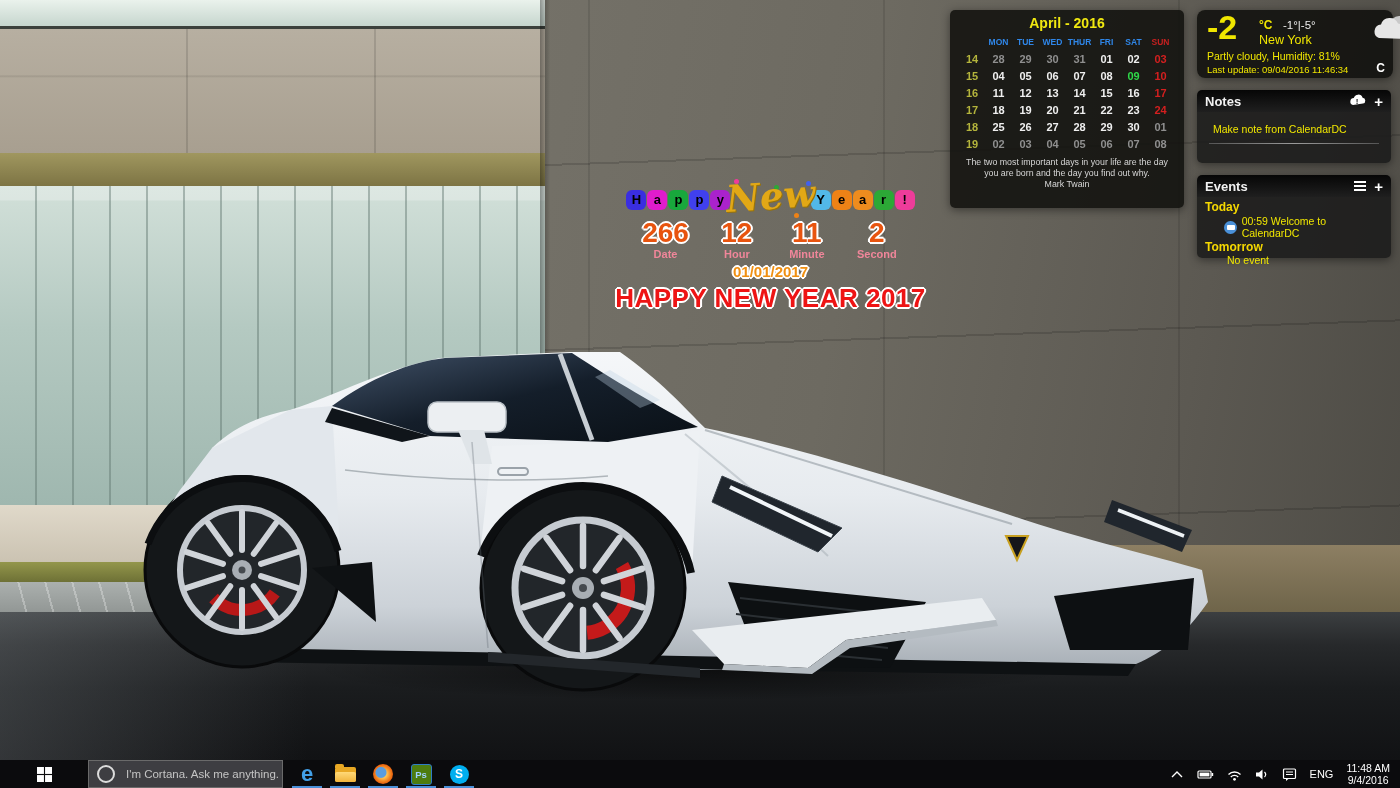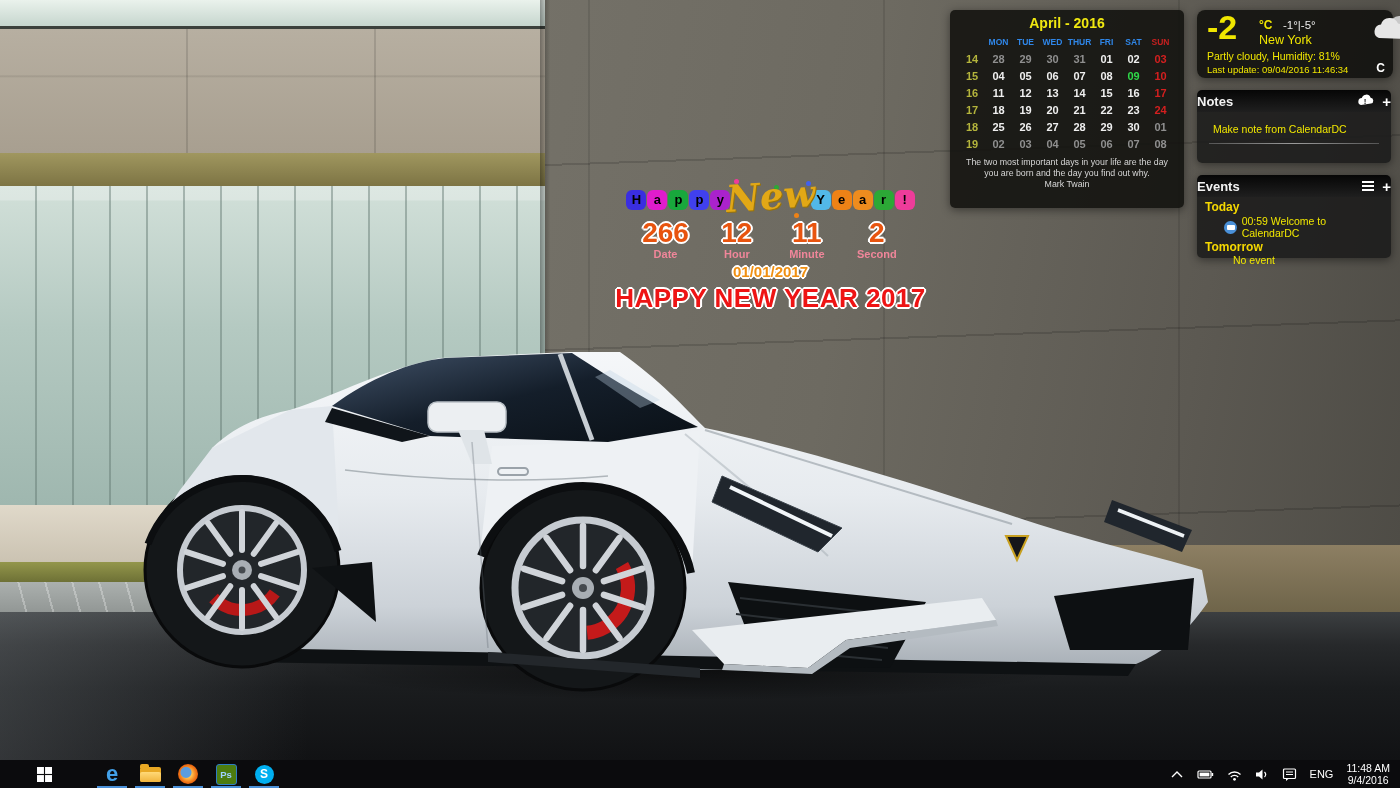--- a/index.html
+++ b/index.html
@@ -87,41 +87,41 @@
   .w-temp{left:10px;top:-2px;font-size:34px;font-weight:bold;color:#f0e600;}
   .w-unit{left:62px;top:8px;font-size:12px;font-weight:bold;color:#f0e600;}
   .w-hilo{left:86px;top:9px;font-size:11.5px;color:#ececec;}
   .w-city{left:62px;top:23px;font-size:12.5px;color:#f0e600;}
   .w-cond{left:10px;top:40px;font-size:10.5px;color:#f0e600;}
   .w-upd{left:10px;top:54px;font-size:9.5px;color:#f0e600;}
   .w-icon{right:24px;top:4px;}
   .w-c{right:8px;bottom:3px;font-size:12px;font-weight:bold;color:#fff;}
 
   .panel-head{height:22px;border-radius:5px 5px 0 0;background:linear-gradient(#060606,#1f1f1f);
-    display:flex;align-items:center;padding:0 0;}
+    display:flex;align-items:center;padding:0 8px;}
   .panel-title{font-size:13px;font-weight:bold;color:#f2f2f2;flex:1;}
   .panel-head .hicon{margin-left:8px;color:#fff;}
   .plus{font-size:15px;font-weight:bold;line-height:15px;color:#fff;}
   .menu-icon span{display:block;width:12px;height:2px;background:#fff;margin:2px 0;}
   .panel-body{background:rgba(26,26,26,.86);border-radius:0 0 5px 5px;position:relative;}
 
   .notes{left:1197px;top:90px;width:194px;height:73px;}
   .notes .panel-body{height:51px;}
   .note-text{position:absolute;left:16px;top:11px;font-size:10.5px;color:#f0e600;}
   .note-line{position:absolute;left:12px;right:12px;top:31px;height:1px;
     background:linear-gradient(90deg,#555,#9a9a9a,#555);}
 
   .events{left:1197px;top:175px;width:194px;height:83px;}
   .events .panel-body{height:61px;padding:3px 8px;box-sizing:border-box;}
   .ev-sec{font-size:12px;font-weight:bold;color:#f5d800;}
   .ev-row{display:flex;align-items:center;margin:1px 0 1px 4px;padding-left:15px;}
   .ev-ico{width:13px;height:13px;border-radius:50%;background:#4a90d8;position:relative;margin-right:5px;}
   .ev-ico:after{content:"";position:absolute;left:2.5px;top:4px;width:8px;height:5px;background:#fff;border-radius:1px;}
   .ev-txt{font-size:10.5px;color:#f0e600;}
-  .ev-none{margin-left:28px;font-size:10.5px;color:#f0e600;}
+  .ev-none{margin-left:22px;font-size:10.5px;color:#f0e600;}
 
   
   .taskbar{position:absolute;left:0;right:0;bottom:0;height:28px;background:#0b0b0d;
     display:flex;align-items:stretch;z-index:50;}
   .start{width:88px;display:flex;align-items:center;justify-content:center;}
   .search{width:195px;background:#3e3e42;border:1px solid #6a6a6a;box-sizing:border-box;
     display:flex;align-items:center;padding:0 8px;}
   .cortana-circle{width:14px;height:14px;border:2px solid #dcdcdc;border-radius:50%;flex:none;}
   .search input{flex:1;margin-left:9px;background:transparent;border:none;outline:none;
     font-size:11.5px;color:#cfcfcf;font-family:inherit;}
@@ -422,20 +422,24 @@
 
 <div class="taskbar">
   <div class="start">
     <svg width="15" height="15" viewBox="0 0 16 16">
       <rect x="0" y="0" width="7.4" height="7.4" fill="#fff"></rect>
         <rect x="8.6" y="0" width="7.4" height="7.4" fill="#fff"></rect>
       <rect x="0" y="8.6" width="7.4" height="7.4" fill="#fff"></rect>
         <rect x="8.6" y="8.6" width="7.4" height="7.4" fill="#fff"></rect>
     </svg>
   </div>
+  <div class="search">
+    <span class="cortana-circle"></span>
+    <input type="text" placeholder="I'm Cortana. Ask me anything." style="">
+  </div>
   <div class="apps">
     <div class="app-btn">
       <span class="edge-e">e</span>
       <span class="underline"></span>
     </div>
     <div class="app-btn">
       <span class="folder">
           <span class="folder-back"></span>
           <span class="folder-front"></span>
         </span>

